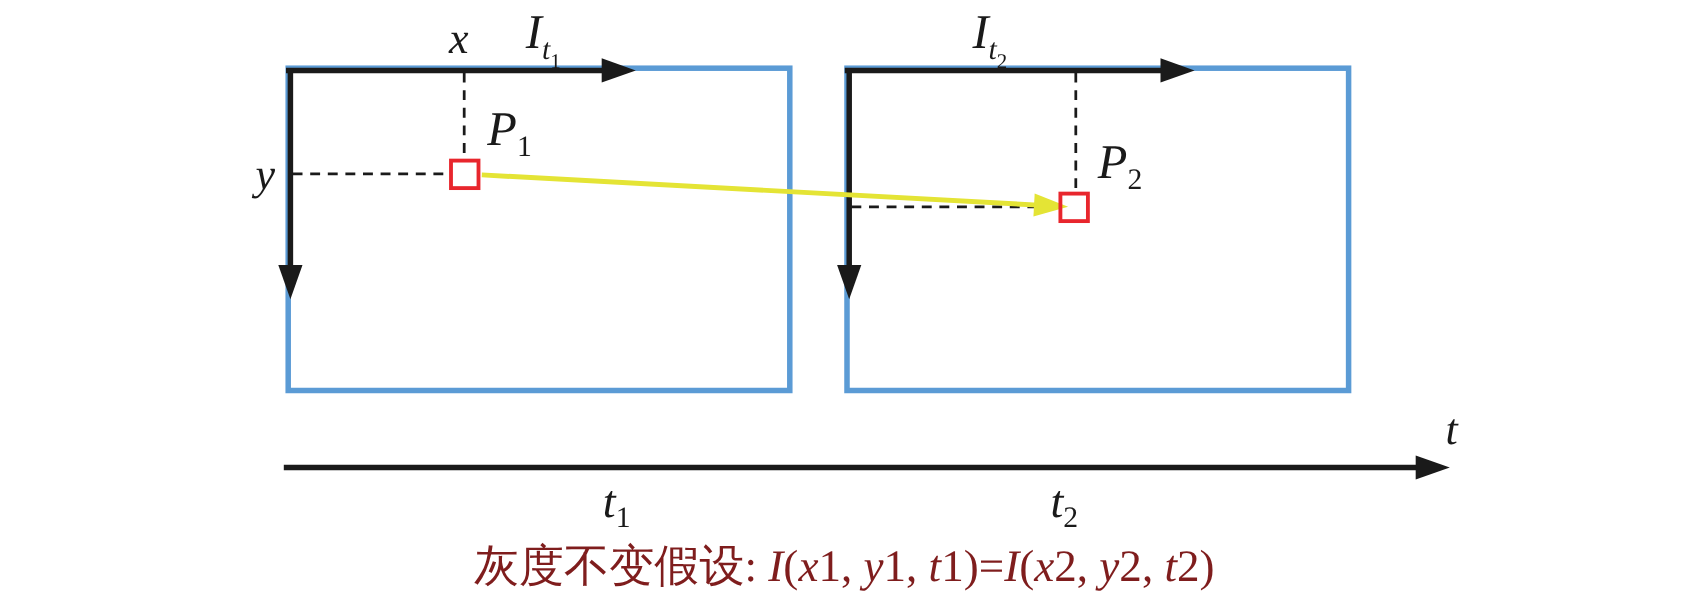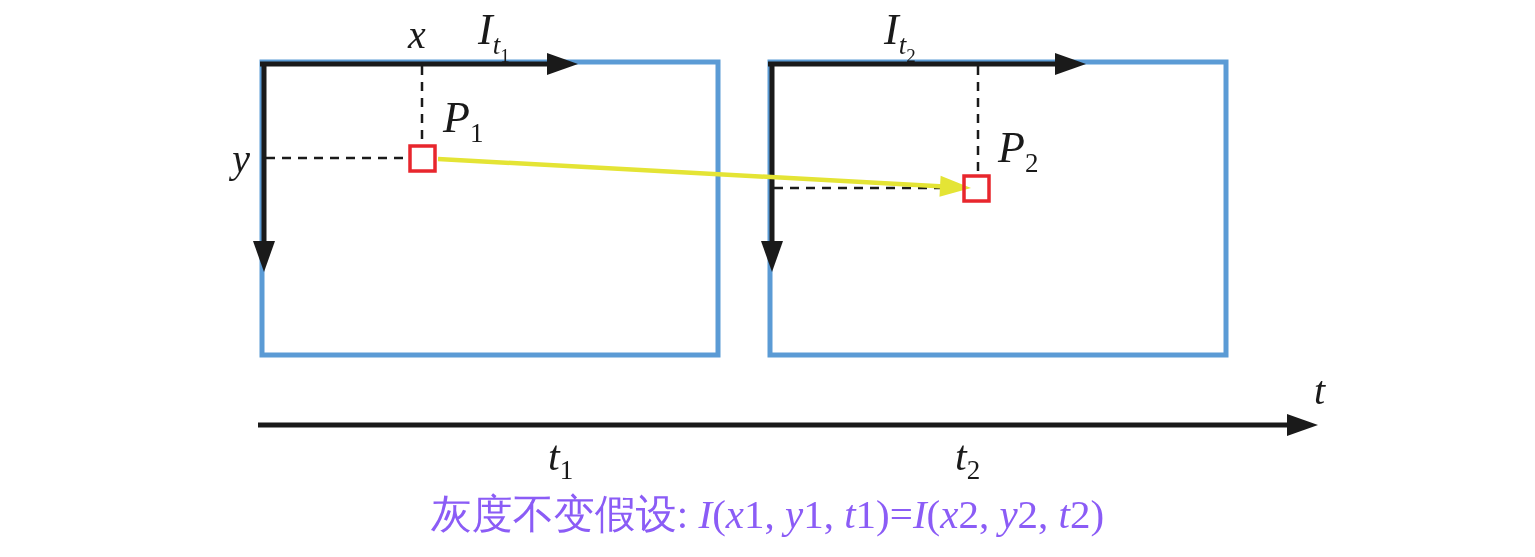--- a/index.html
+++ b/index.html
@@ -20,21 +20,21 @@
     font-family: "Liberation Serif", serif;
     fill: #1a1a1a;
   }
   .caption {
     position: absolute;
     left: 0;
     top: 487px;
     width: 100%;
     text-align: center;
     font-size: 41px;
-    color: #8b5cf6;
+    color: #7f1d1d;
     font-family: "Liberation Serif", serif;
     white-space: nowrap;
   }
 </style>
 </head>
 <body>
 
 <svg class="stage" width="1535" height="557" viewBox="0 0 1535 557">
 
   <rect x="262" y="62" width="456" height="293" fill="none" stroke-width="5" stroke="#5b9bd5"></rect>

